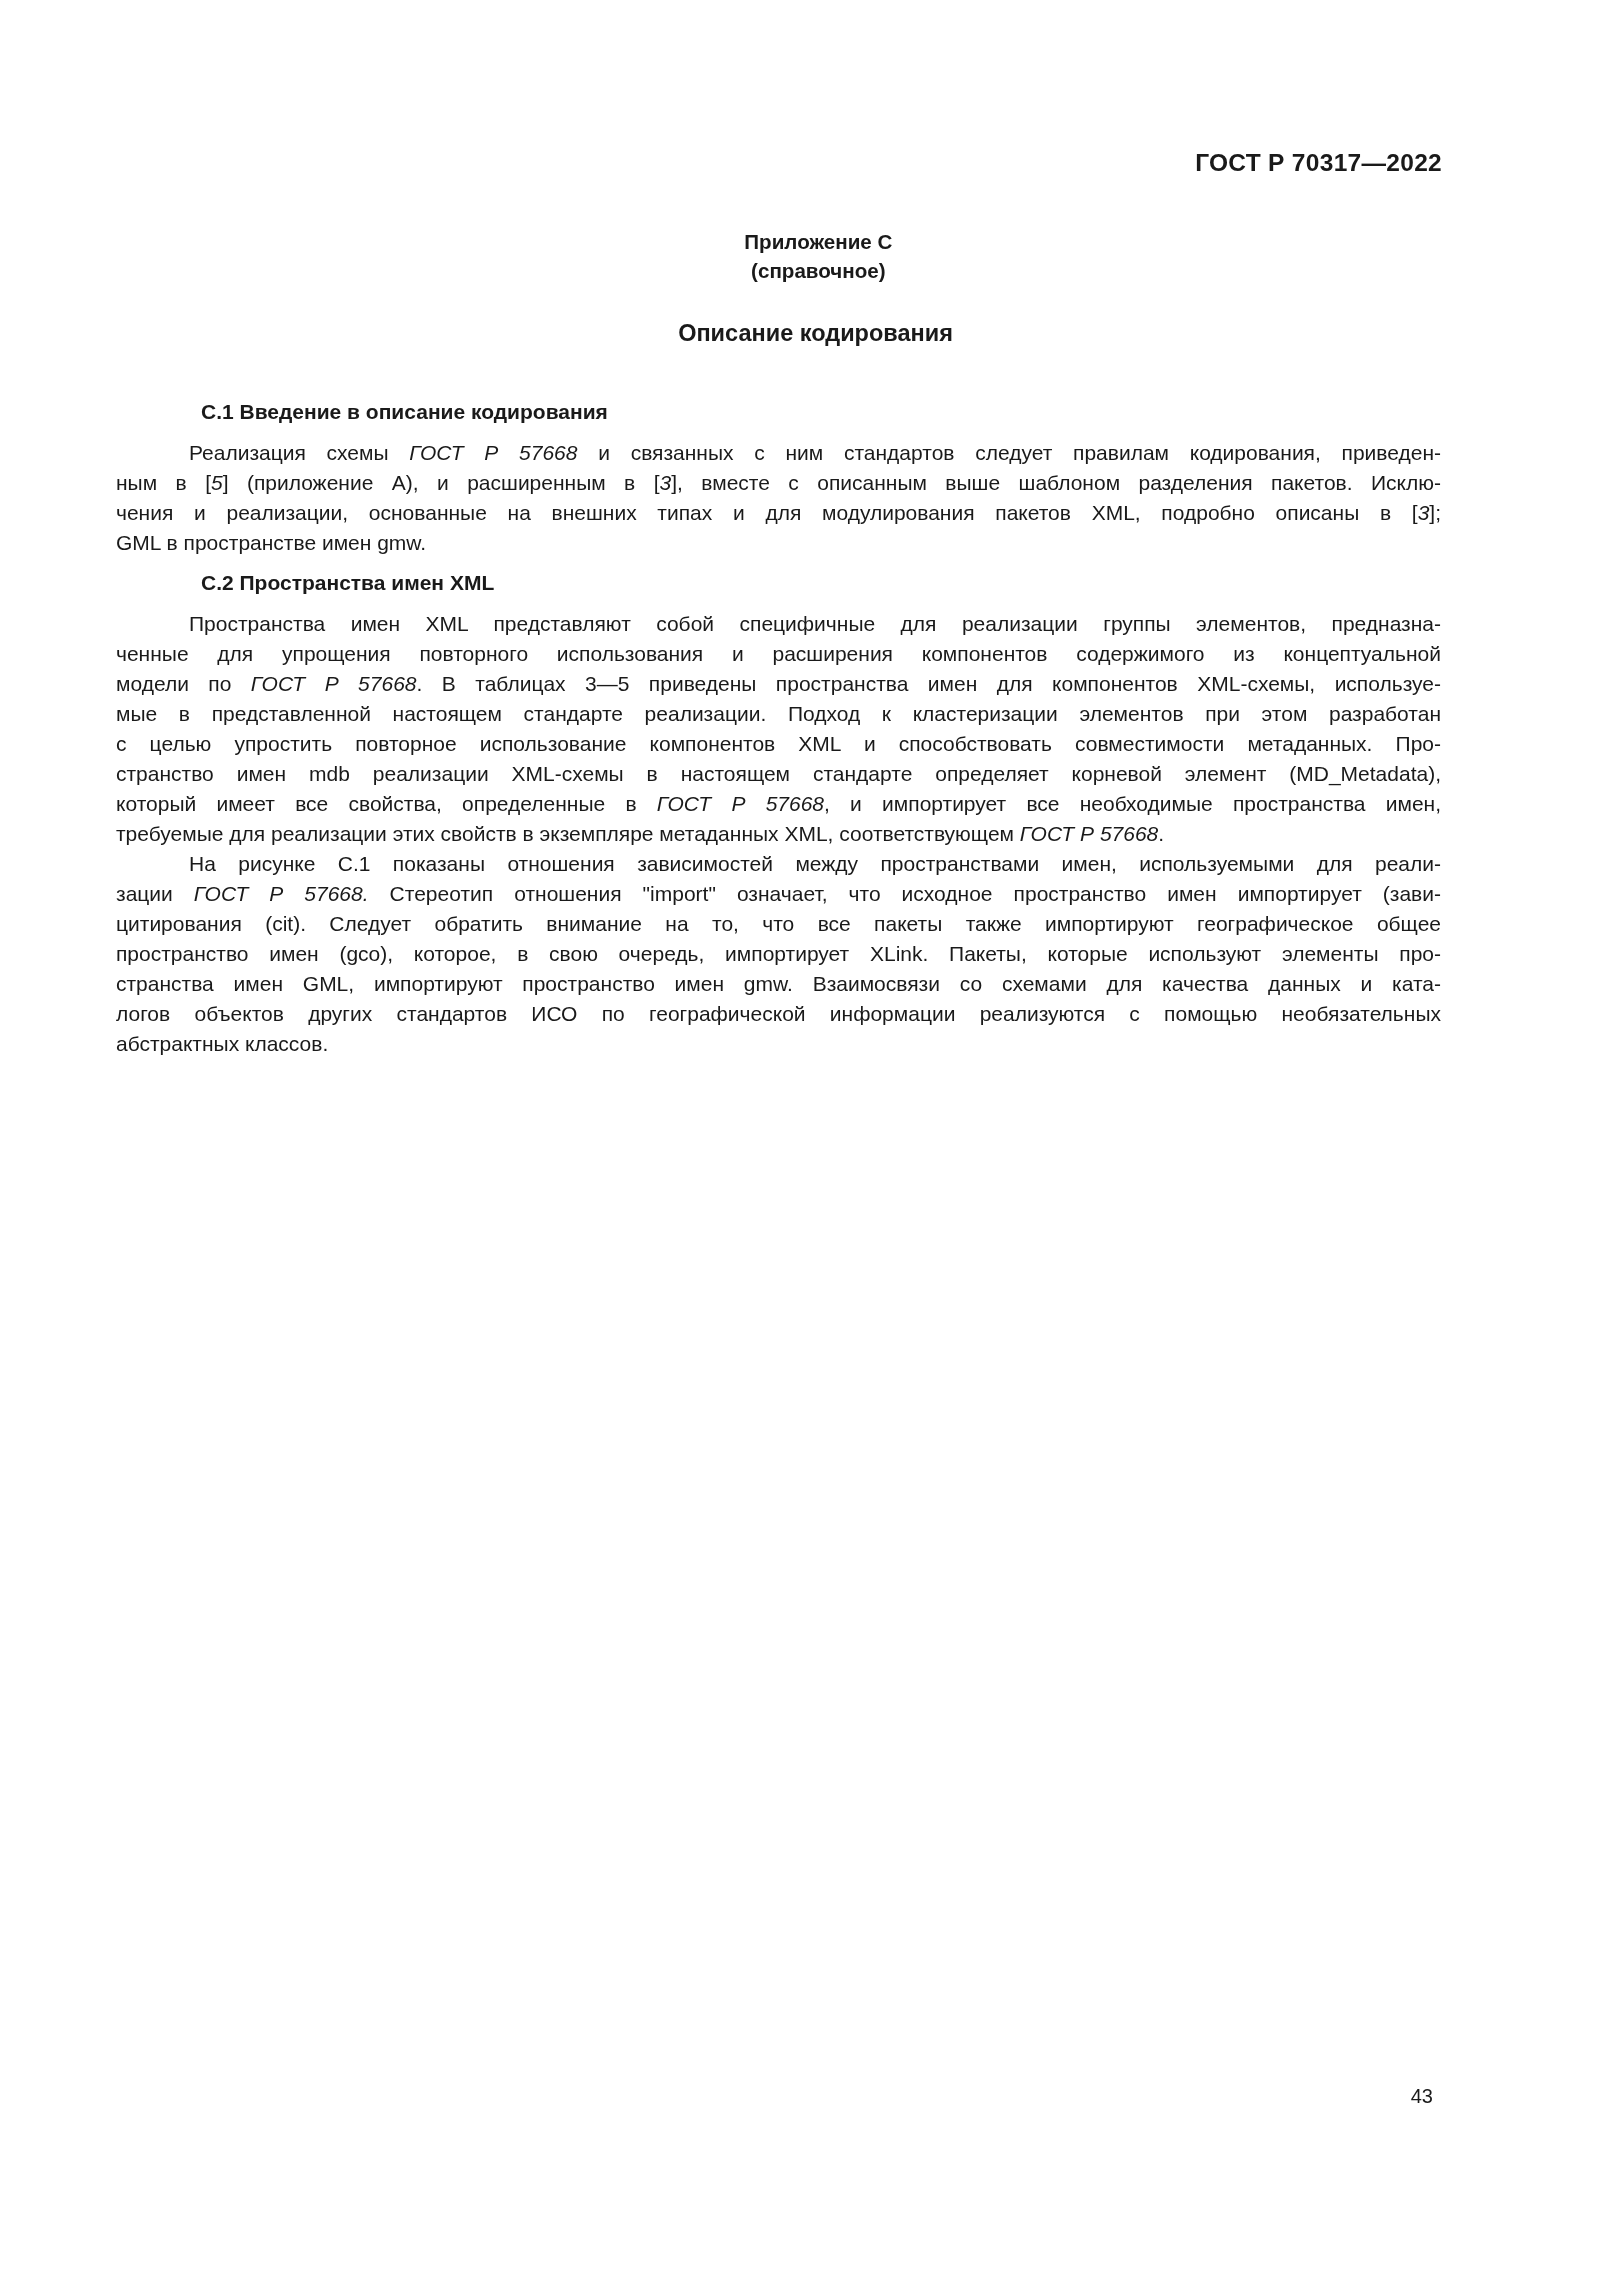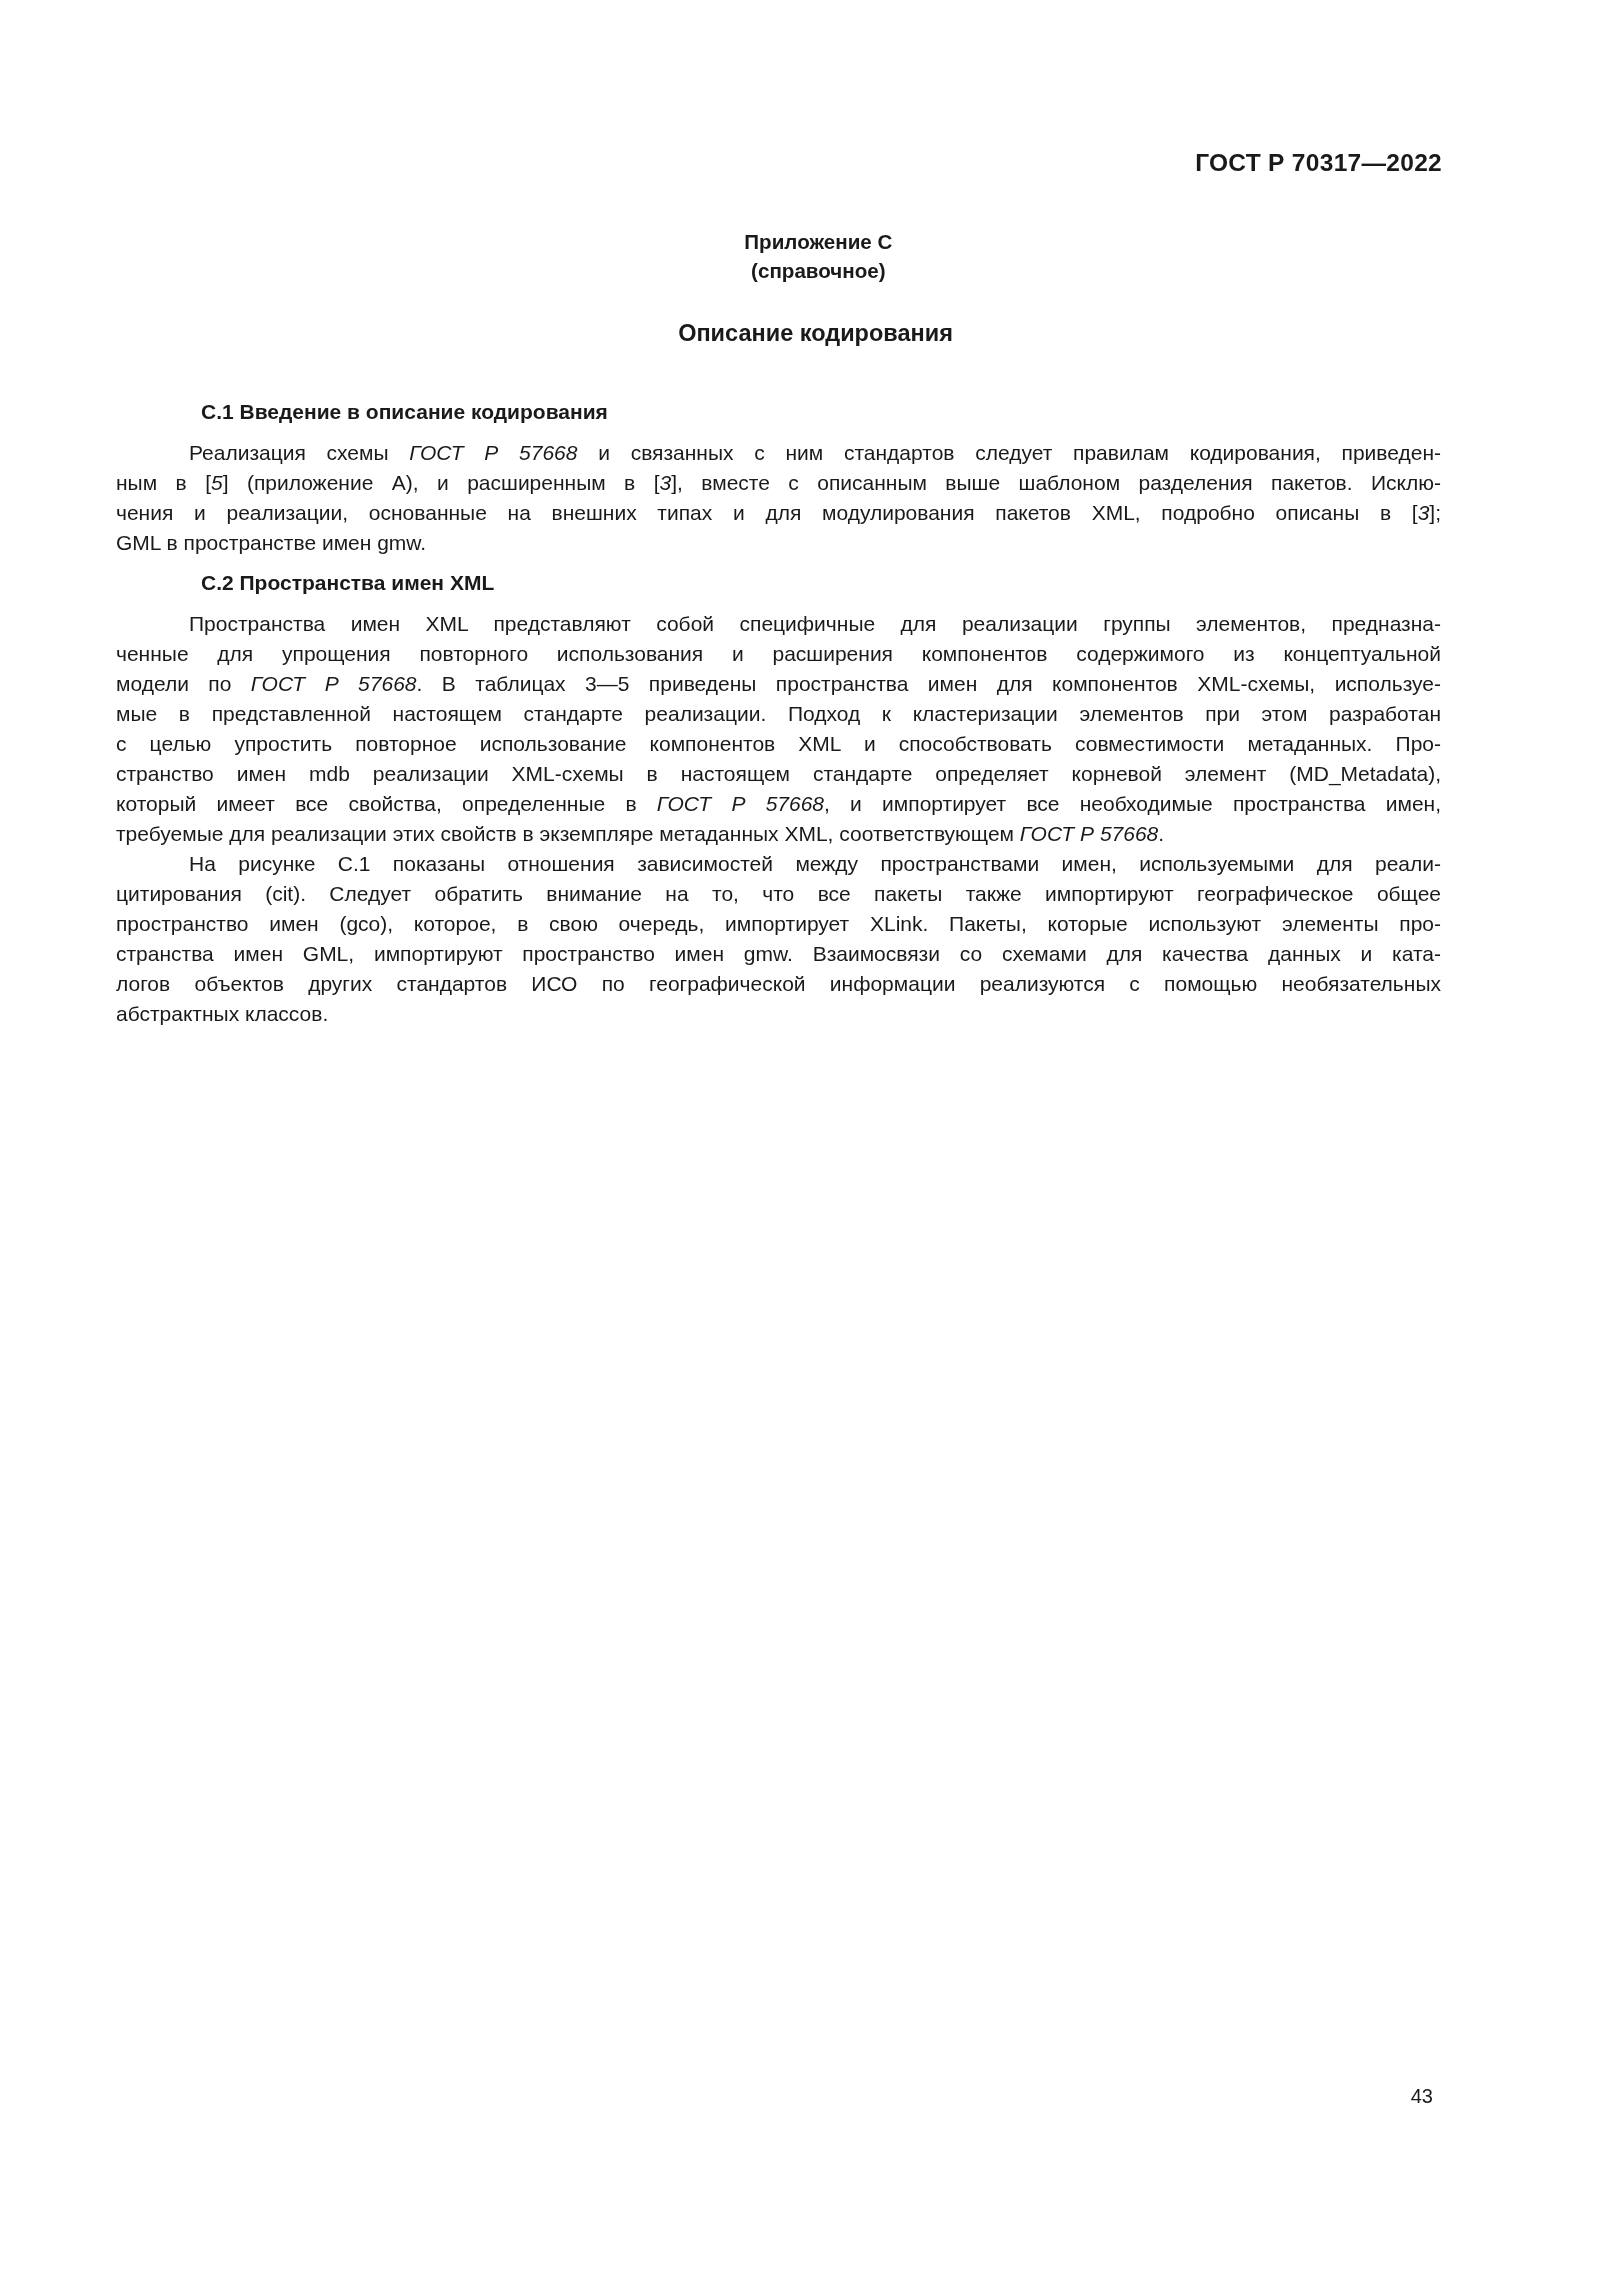--- a/index.html
+++ b/index.html
@@ -109,20 +109,21 @@
           <span class="line"><span>ченные для упрощения повторного использования и расширения компонентов содержимого из концептуальной</span></span>
           <span class="line"><span>модели по </span><i>ГОСТ Р 57668</i><span>. В таблицах 3—5 приведены пространства имен для компонентов XML-схемы, используе-</span></span>
           <span class="line"><span>мые в представленной настоящем стандарте реализации. Подход к кластеризации элементов при этом разработан</span></span>
           <span class="line"><span>с целью упростить повторное использование компонентов XML и способствовать совместимости метаданных. Про-</span></span>
           <span class="line"><span>странство имен mdb реализации XML-схемы в настоящем стандарте определяет корневой элемент (MD_Metadata),</span></span>
           <span class="line"><span>который имеет все свойства, определенные в </span><i>ГОСТ Р 57668</i><span>, и импортирует все необходимые пространства имен,</span></span>
           <span class="line last"><span>требуемые для реализации этих свойств в экземпляре метаданных XML, соответствующем </span><i>ГОСТ Р 57668</i><span>.</span></span>
         </div>
       <div class="paragraph">
           <span class="line first"><span>На рисунке С.1 показаны отношения зависимостей между пространствами имен, используемыми для реали-</span></span>
+          <span class="line"><span>зации </span><i>ГОСТ Р 57668.</i><span> Стереотип отношения "import" означает, что исходное пространство имен импортирует (зави-</span></span>
           <span class="line"><span>цитирования (cit). Следует обратить внимание на то, что все пакеты также импортируют географическое общее</span></span>
           <span class="line"><span>пространство имен (gco), которое, в свою очередь, импортирует XLink. Пакеты, которые используют элементы про-</span></span>
           <span class="line"><span>странства имен GML, импортируют пространство имен gmw. Взаимосвязи со схемами для качества данных и ката-</span></span>
           <span class="line"><span>логов объектов других стандартов ИСО по географической информации реализуются с помощью необязательных</span></span>
           <span class="line last"><span>абстрактных классов.</span></span>
         </div>
     </div>
   </div>
 
   <div class="page-number">43</div>

